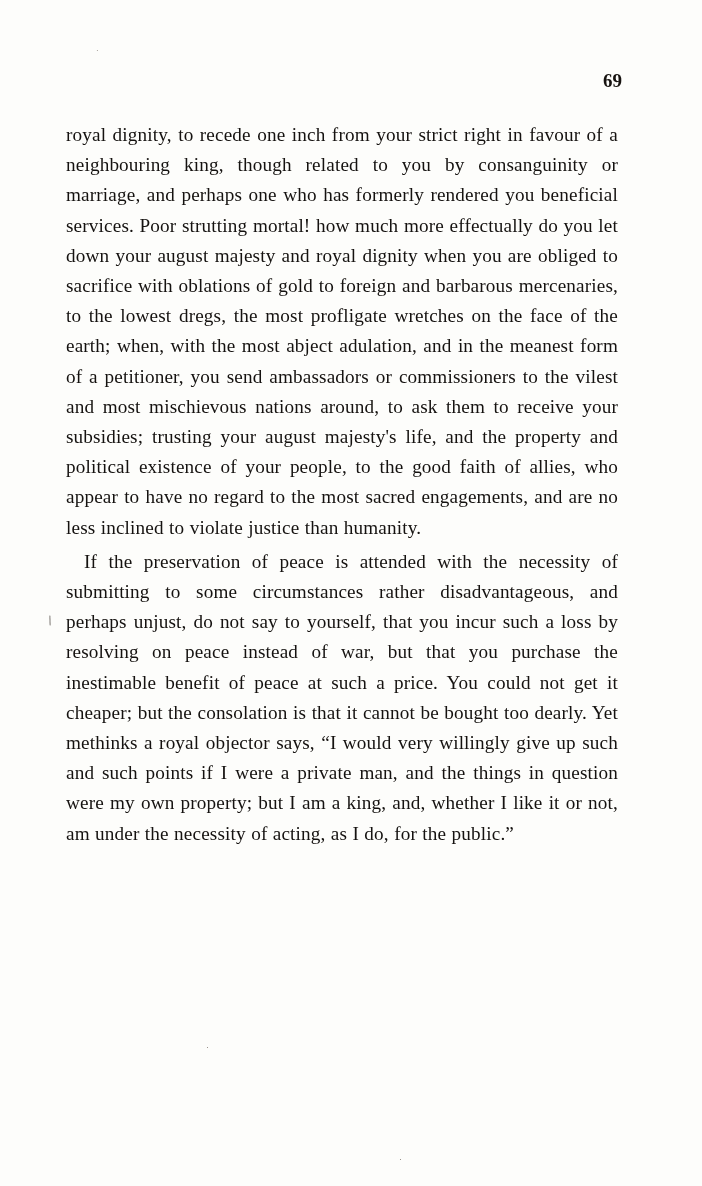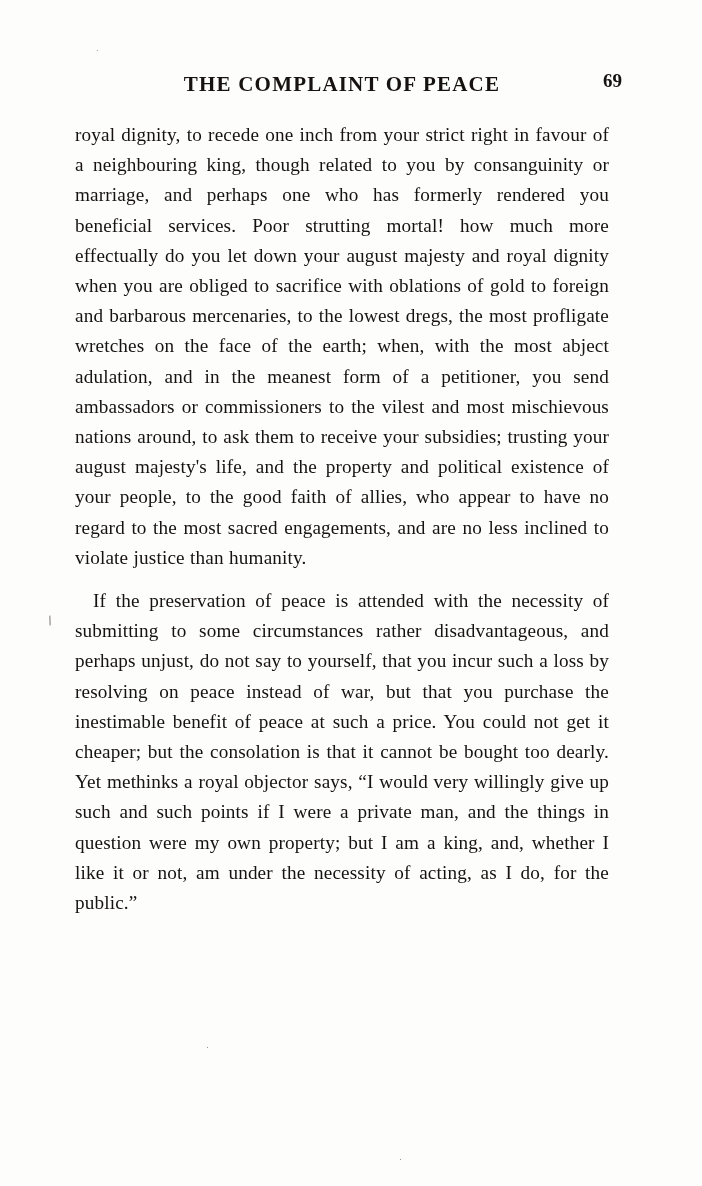--- a/index.html
+++ b/index.html
@@ -48,21 +48,21 @@
     top: 8px;
     font-size: 19px;
     font-weight: 700;
     color: #16120f;
     font-family: Liberation Serif, serif;
   }
   .body-text {
     margin-top: 16px;
   }
   .para {
-    margin: 13px;
+    margin: 4px;
     font-size: 19.2px;
     line-height: 30.2px;
     text-align: justify;
     text-justify: inter-word;
     color: #151210;
     letter-spacing: 0.15px;
     word-spacing: 0.4px;
   }
   .para + .para {
     text-indent: 18px;
@@ -100,21 +100,20 @@
   }
 </style>
 </head>
 <body>
 
 <div class="page">
 
   <div class="page-inner">
 
     <div class="running-head">
-      <div class="running-title">THE COMPLAINT OF PEACE</div>
       <div class="folio">69</div>
     </div>
 
     <div class="body-text">
       <p class="para">royal dignity, to recede one inch from your strict right in favour of a neighbouring king, though related to you by consanguinity or marriage, and perhaps one who has formerly rendered you beneficial services.  Poor strutting mortal! how much more effectually do you let down your august majesty and royal dignity when you are obliged to sacrifice with oblations of gold to foreign and barbarous mercenaries, to the lowest dregs, the most profligate wretches on the face of the earth; when, with the most abject adulation, and in the meanest form of a petitioner, you send ambassadors or commissioners to the vilest and most mischievous nations around, to ask them to receive your subsidies; trusting your august majesty's life, and the property and political existence of your people, to the good faith of allies, who appear to have no regard to the most sacred engagements, and are no less inclined to violate justice than humanity.</p>
       <p class="para">If the preservation of peace is attended with the necessity of submitting to some circumstances rather disadvantageous, and perhaps unjust, do not say to yourself, that you incur such a loss by resolving on peace instead of war, but that you purchase the inestimable benefit of peace at such a price.  You could not get it cheaper; but the consolation is that it cannot be bought too dearly. Yet methinks a royal objector says, “I would very willingly give up such and such points if I were a private man, and the things in question were my own property; but I am a king, and, whether I like it or not, am under the necessity of acting, as I do, for the public.”</p>
     </div>
 
   </div>
 

